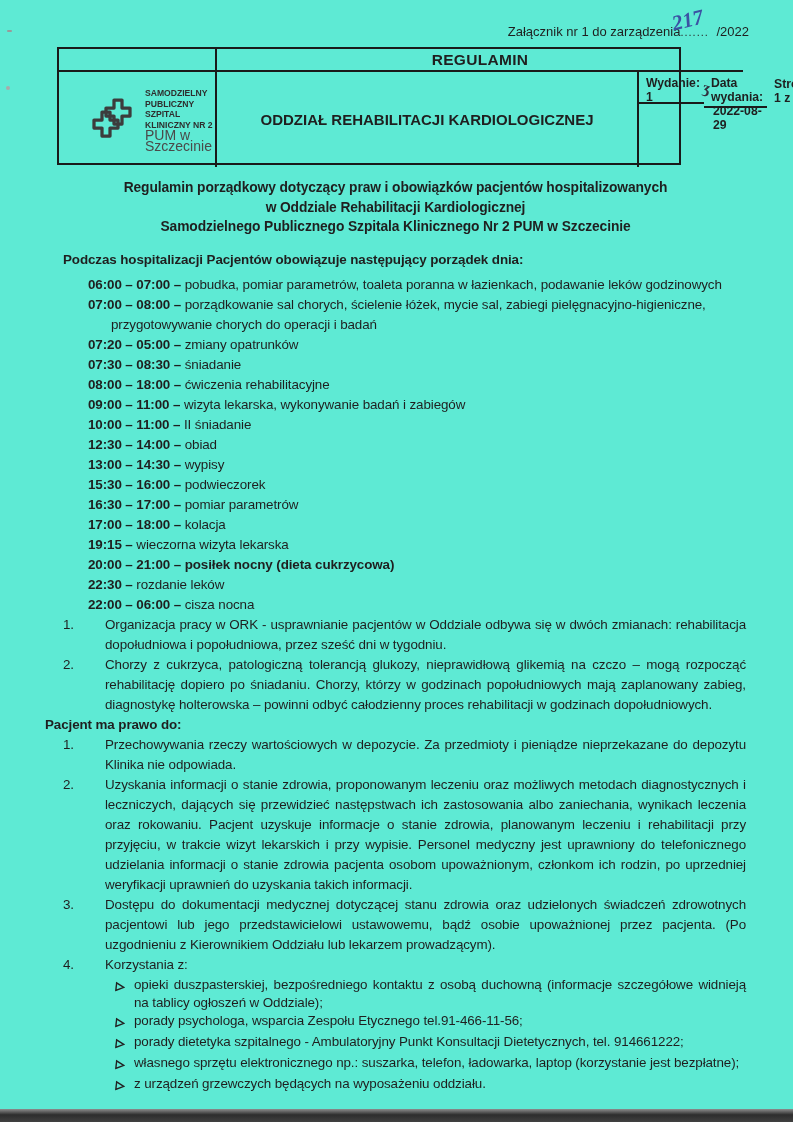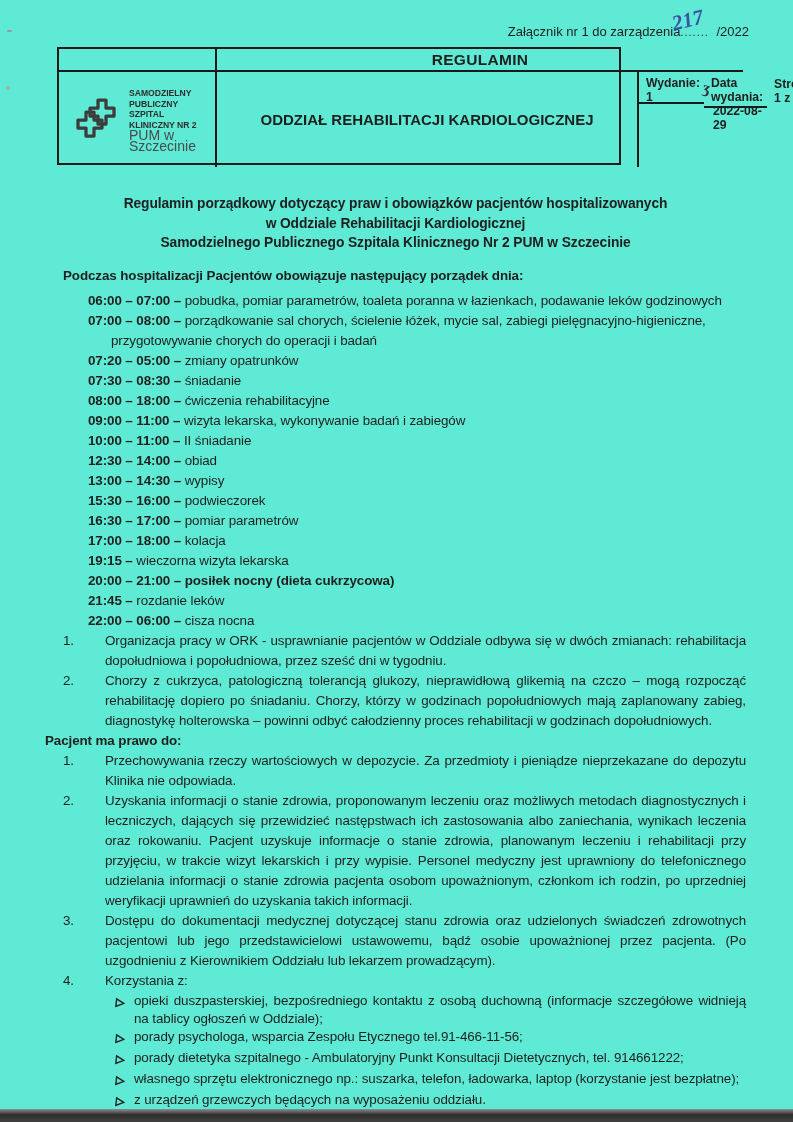--- a/index.html
+++ b/index.html
@@ -9,41 +9,41 @@
   .speck2{position:absolute;left:6px;top:86px;width:4px;height:4px;background:#aaa;border-radius:50%;}
 
   
   .annotation{position:absolute;top:24px;right:44px;font-size:13px;white-space:nowrap;}
   .dotwrap{position:relative;display:inline-block;width:36px;vertical-align:baseline;}
   .dots{letter-spacing:1px;font-size:11px;color:#2a2a2a;}
   .hw217{position:absolute;left:-8px;top:-16px;font-family:"Liberation Serif",serif;
          font-style:italic;font-weight:bold;font-size:21px;transform:rotate(-14deg);}
 
   
-  .htable{position:absolute;left:57px;top:47px;width:564px;height:118px;border:2px solid #1a1a1a;
+  .htable{position:absolute;left:57px;top:47px;width:624px;height:118px;border:2px solid #1a1a1a;
           display:grid;grid-template-columns:158px 420px 106px;grid-template-rows:23px 95px;box-sizing:border-box;}
   .cell{box-sizing:border-box;}
   .c-blank{border-right:2px solid #1a1a1a;border-bottom:2px solid #1a1a1a;}
   .c-regulamin{grid-column:2 / 4;border-bottom:2px solid #1a1a1a;display:flex;align-items:center;
                justify-content:center;font-weight:bold;font-size:15.5px;letter-spacing:.3px;}
-  .c-logo{border-right:2px solid #1a1a1a;display:flex;align-items:center;padding-left:11px;gap:7px;}
+  .c-logo{border-right:2px solid #1a1a1a;display:flex;align-items:center;padding-left:27px;gap:7px;}
   .logo-text{font-size:8.6px;font-weight:bold;line-height:10.5px;color:#2e2e2e;}
   .logo-text .lt4{font-weight:normal;font-size:14px;color:#4a4a4a;}
   .c-dept{display:flex;align-items:center;justify-content:center;font-weight:bold;font-size:15px;
           text-align:center;padding:0 8px;}
   .c-info{border-left:2px solid #1a1a1a;display:flex;flex-direction:row;font-size:12.2px;font-weight:bold;}
   .info-row{box-sizing:border-box;padding:4px 4px 0 7px;line-height:14px;position:relative;}
   .ir1{height:32px;border-bottom:2px solid #1a1a1a;}
   .ir2{height:36px;border-bottom:2px solid #1a1a1a;}
   .ir3{height:25px;padding-top:5px;}
   .hw-mark{position:absolute;left:64px;top:9px;font-size:16px;color:#30303e;
            transform:rotate(14deg);font-family:"Liberation Serif",serif;font-weight:bold;}
 
   
-  .content{position:absolute;left:45px;top:178px;width:701px;font-size:13.4px;line-height:20px;letter-spacing:-0.1px;margin-top:16px;}
+  .content{position:absolute;left:45px;top:178px;width:701px;font-size:13.4px;line-height:20px;letter-spacing:-0.1px;}
   .doc-title{text-align:center;font-weight:bold;font-size:13.8px;line-height:19.5px;margin:0 0 13px 0;}
   .sched-heading{font-weight:bold;margin:0 0 5px 18px;}
   .schedule{margin-left:43px;}
   .sched-line{white-space:nowrap;}
   .sched-line .t{font-weight:bold;}
   .sched-cont{margin-left:23px;}
   .sched-item.bold .desc{font-weight:bold;}
   .num-item{display:flex;text-align:justify;}
   .num-item .num{flex:0 0 42px;margin-left:18px;}
   .num-item .body{flex:1;}
@@ -162,21 +162,21 @@
       </div>
         <div class="sched-item">
         <div class="sched-line"><span class="t">19:15 –</span> <span class="desc">wieczorna wizyta lekarska</span></div>
 
       </div>
         <div class="sched-item bold">
         <div class="sched-line"><span class="t">20:00 – 21:00 –</span> <span class="desc">posiłek nocny (dieta cukrzycowa)</span></div>
 
       </div>
         <div class="sched-item">
-        <div class="sched-line"><span class="t">21:45 –</span> <span class="desc">rozdanie leków</span></div>
+        <div class="sched-line"><span class="t">22:30 –</span> <span class="desc">rozdanie leków</span></div>
 
       </div>
         <div class="sched-item">
         <div class="sched-line"><span class="t">22:00 – 06:00 –</span> <span class="desc">cisza nocna</span></div>
 
       </div>
       </div>
 
     <div>
         <div class="num-item">

